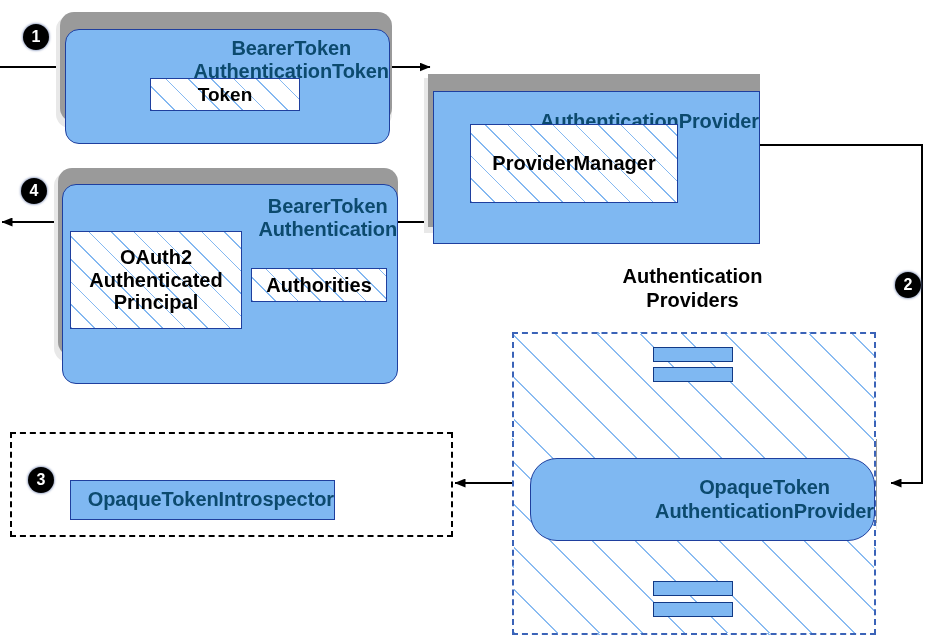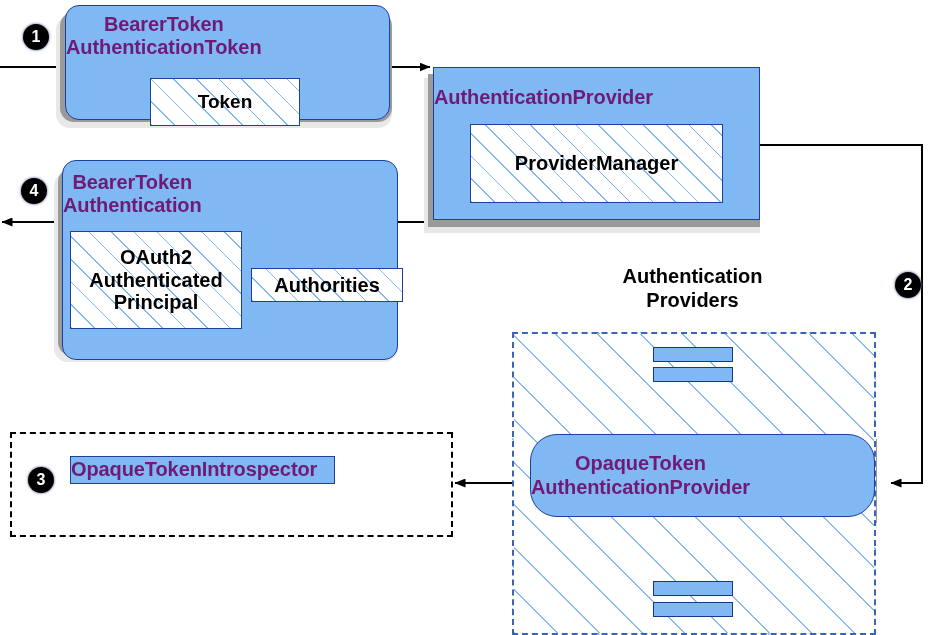--- a/index.html
+++ b/index.html
@@ -13,24 +13,25 @@
   svg.layer{position:absolute;left:0;top:0;width:932px;height:635px;pointer-events:none;}
 
   
   .node{
     position:absolute;
     box-sizing:border-box;
     background:#7fb8f2;
     border:1.6px solid #1f3f9e;
     display:flex;
     flex-direction:column;
-    align-items:flex-start;
-    color:#701a75;
+    align-items:flex-end;
+    color:#0c4a6e;
     font-weight:bold;
     z-index:3;
+    margin-top:24px;
   }
   .node .title{
     text-align:center;
     line-height:1.16;
     letter-spacing:-0.1px;
     white-space:pre-line;
   }
   .node.rounded{border-radius:14px;}
 
   
@@ -172,48 +173,48 @@
   <div class="shadow1" style="left:525px;top:439px;width:352px;height:84px;"></div>
   <div class="node" style="left:530px;top:434px;width:345px;height:83px;justify-content:center;border-radius:27px;">
     <div class="title" style="font-size:20px;">OpaqueToken
 AuthenticationProvider</div>
   </div>
 
   <div class="dashed-black" style="left:10px;top:432px;width:443px;height:105px;"></div>
 
   <div class="shadow2" style="left:60px;top:466px;width:274px;height:44px;"></div>
   <div class="shadow1" style="left:64px;top:462px;width:272px;height:42px;"></div>
-  <div class="node" style="left:70px;top:456px;width:265px;height:28px;justify-content:center;">
+  <div class="node" style="left:70px;top:456px;width:265px;height:40px;justify-content:center;">
     <div class="title" style="font-size:20px;">OpaqueTokenIntrospector</div>
   </div>
 
   <div class="shadow2 rounded" style="left:56px;top:16px;width:336px;height:112px;"></div>
   <div class="shadow1 rounded" style="left:60px;top:12px;width:332px;height:110px;"></div>
   <div class="node rounded" style="left:65px;top:5px;width:325px;height:115px;padding-top:7px;">
     <div class="title" style="font-size:20px;">BearerToken
 AuthenticationToken</div>
   </div>
-  <div class="hatch" style="left:150px;top:78px;width:150px;height:48px;font-size:19px;">Token</div>
+  <div class="hatch" style="left:150px;top:78px;width:150px;height:33px;font-size:19px;">Token</div>
 
   <div class="shadow2" style="left:424px;top:78px;width:336px;height:155px;"></div>
   <div class="shadow1" style="left:428px;top:74px;width:332px;height:153px;"></div>
   <div class="node" style="left:433px;top:67px;width:327px;height:153px;padding-top:18px;">
     <div class="title" style="font-size:20px;">AuthenticationProvider</div>
   </div>
-  <div class="hatch" style="left:470px;top:124px;width:253px;height:79px;font-size:20px;text-align:center;">ProviderManager</div>
+  <div class="hatch" style="left:470px;top:124px;width:208px;height:79px;font-size:20px;text-align:center;">ProviderManager</div>
 
   <div class="shadow2 rounded" style="left:54px;top:172px;width:344px;height:190px;"></div>
   <div class="shadow1 rounded" style="left:58px;top:168px;width:340px;height:188px;"></div>
   <div class="node rounded" style="left:62px;top:160px;width:336px;height:200px;padding-top:10px;">
     <div class="title" style="font-size:20px;">BearerToken
 Authentication</div>
   </div>
   <div class="hatch" style="left:70px;top:231px;width:172px;height:98px;font-size:20px;">OAuth2
 Authenticated
 Principal</div>
-  <div class="hatch" style="left:251px;top:268px;width:152px;height:34px;font-size:20px;">Authorities</div>
+  <div class="hatch" style="left:251px;top:268px;width:136px;height:34px;font-size:20px;">Authorities</div>
 
   <div class="badge" style="left:23px;top:24px;">1</div>
   <div class="badge" style="left:21px;top:178px;">4</div>
   <div class="badge" style="left:895px;top:272px;">2</div>
   <div class="badge" style="left:28px;top:467px;">3</div>
 
 </div>
 
 </body></html>

